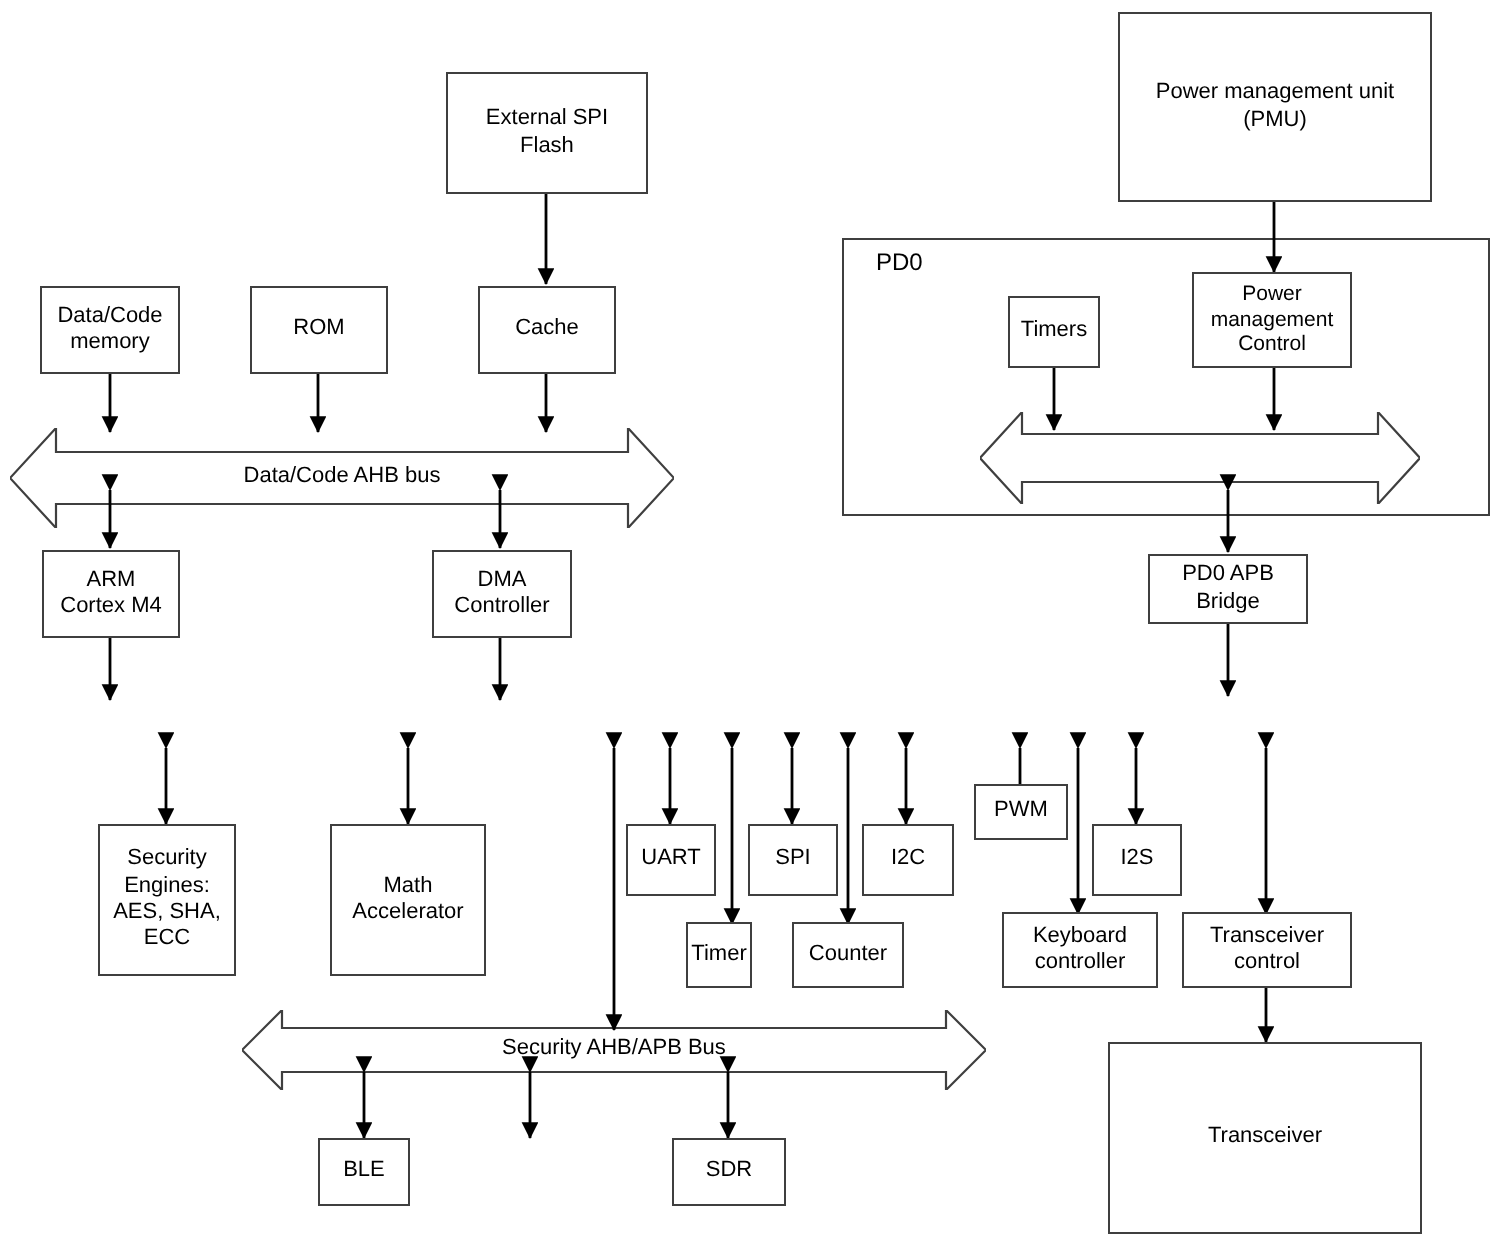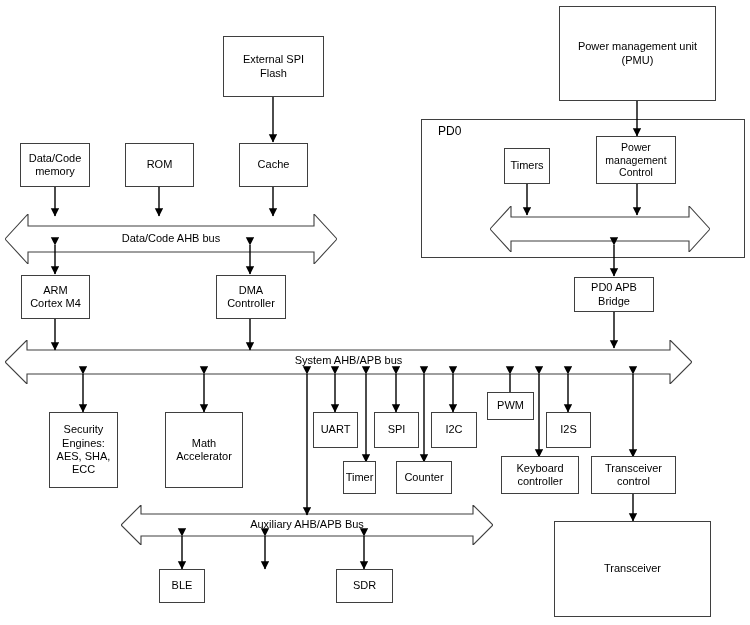--- a/index.html
+++ b/index.html
@@ -79,32 +79,26 @@
     </svg>
     <div class="bus-label" style="top:18px;">Data/Code AHB bus</div>
   </div>
 
   <div class="bus" style="left:490px; top:206px; width:220px; height:46px;">
     <svg width="220" height="46" viewBox="0 0 220 46">
       <path d="M 21 0 L 21 11 L 199 11 L 199 0 L 220 23 L 199 46 L 199 35 L 21 35 L 21 46 L 0 23 Z" fill="#ffffff" stroke="#3f3f3f" stroke-width="1.1" stroke-linejoin="miter"></path>
     </svg>
   </div>
 
-  <div class="bus" style="left:5px; top:340px; width:687px; height:44px;">
-    <svg width="687" height="44" viewBox="0 0 687 44">
-      <path d="M 22 0 L 22 10 L 665 10 L 665 0 L 687 22 L 665 44 L 665 34 L 22 34 L 22 44 L 0 22 Z" fill="#ffffff" stroke="#3f3f3f" stroke-width="1.1" stroke-linejoin="miter"></path>
-    </svg>
-    <div class="bus-label" style="top:14px;">System AHB/APB bus</div>
-  </div>
 
   <div class="bus" style="left:121px; top:505px; width:372px; height:40px;">
     <svg width="372" height="40" viewBox="0 0 372 40">
       <path d="M 20 0 L 20 9 L 352 9 L 352 0 L 372 20 L 352 40 L 352 31 L 20 31 L 20 40 L 0 20 Z" fill="#ffffff" stroke="#3f3f3f" stroke-width="1.1" stroke-linejoin="miter"></path>
     </svg>
-    <div class="bus-label" style="top:13px;">Auxiliary AHB/APB Bus</div>
+    <div class="bus-label" style="top:13px;">Security AHB/APB Bus</div>
   </div>
 
   <div class="conn" style="left:0; top:0; width:750px; height:625px;">
     <svg width="750" height="625" viewBox="0 0 750 625">
       <defs>
         <marker id="ah" markerWidth="7" markerHeight="7" refX="5.6" refY="3" orient="auto" markerUnits="strokeWidth">
           <path d="M0,0 L0,6 L6,3 z" fill="#000000"></path>
         </marker>
         <marker id="ah2" markerWidth="7" markerHeight="7" refX="5.6" refY="3" orient="auto" markerUnits="strokeWidth">
           <path d="M0,0 L0,6 L6,3 z" fill="#000000"></path>

